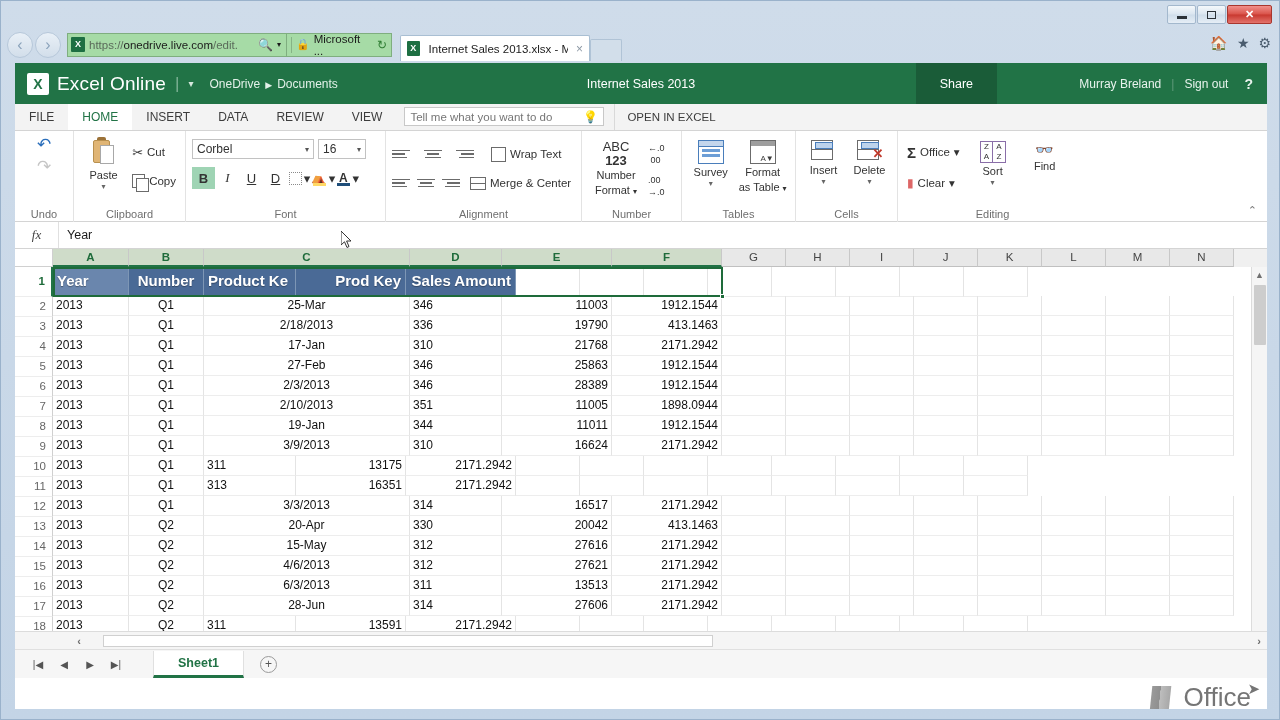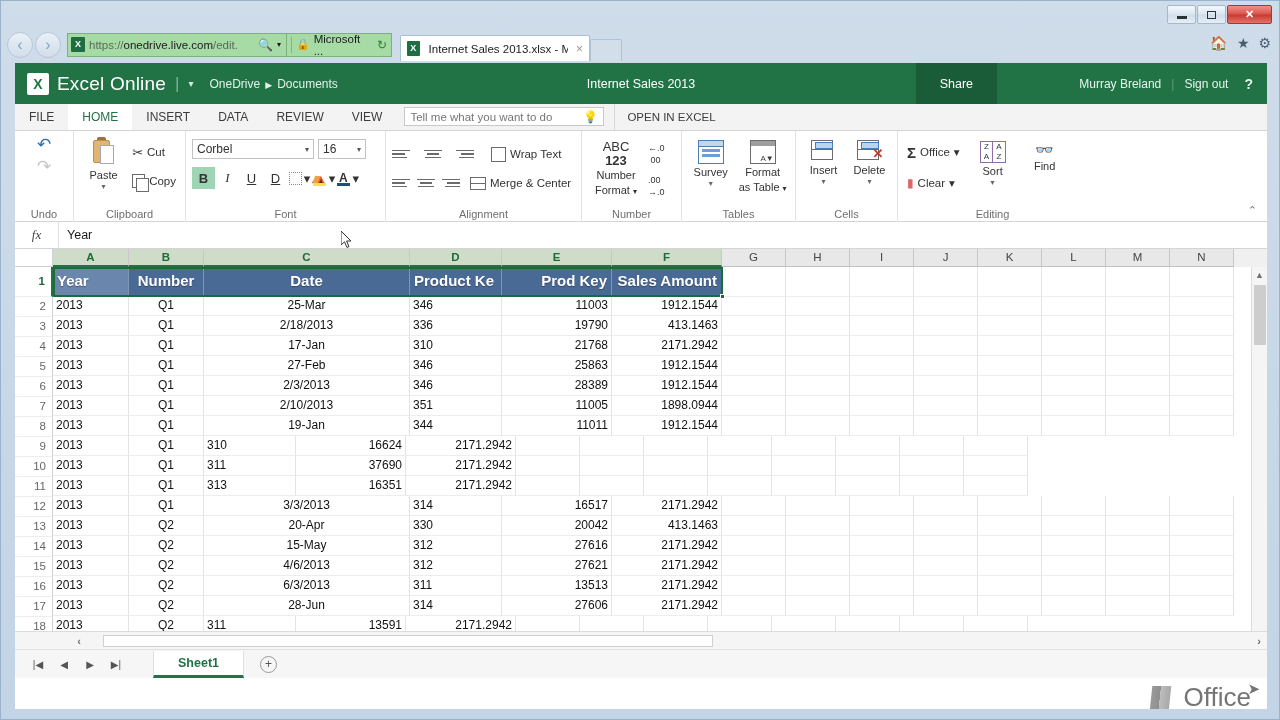--- a/index.html
+++ b/index.html
@@ -773,21 +773,20 @@
             <div class="rowhead">14</div>
             <div class="rowhead">15</div>
             <div class="rowhead">16</div>
             <div class="rowhead">17</div>
             <div class="rowhead">18</div>
           </div>
         <div id="cells-area">
             <div class="hdr-row">
               <div class="hdr-cell l active" style="width: 76px; text-align: left;">Year</div>
               <div class="hdr-cell c" style="width: 75px; text-align: center;">Number</div>
-              <div class="hdr-cell c" style="width: 206px; text-align: center;">Date</div>
               <div class="hdr-cell l" style="width: 92px; text-align: left;">Product Ke</div>
               <div class="hdr-cell r" style="width: 110px; text-align: right;">Prod Key</div>
               <div class="hdr-cell r" style="width: 110px; text-align: right;">Sales Amount</div>
               <div class="gcell" style="width: 64px; height: 30px;"></div>
               <div class="gcell" style="width: 64px; height: 30px;"></div>
               <div class="gcell" style="width: 64px; height: 30px;"></div>
               <div class="gcell" style="width: 64px; height: 30px;"></div>
               <div class="gcell" style="width: 64px; height: 30px;"></div>
               <div class="gcell" style="width: 64px; height: 30px;"></div>
               <div class="gcell" style="width: 64px; height: 30px;"></div>
@@ -901,37 +900,38 @@
               <div class="gcell l" style="width: 64px;"></div>
               <div class="gcell l" style="width: 64px;"></div>
               <div class="gcell l" style="width: 64px;"></div>
               <div class="gcell l" style="width: 64px;"></div>
               <div class="gcell l" style="width: 64px;"></div>
               <div class="gcell l" style="width: 64px;"></div>
             </div>
             <div class="grid-row">
               <div class="gcell l" style="width: 76px;">2013</div>
               <div class="gcell c" style="width: 75px;">Q1</div>
+              <div class="gcell c" style="width: 206px;">3/9/2013</div>
               <div class="gcell l" style="width: 92px;">310</div>
               <div class="gcell r" style="width: 110px;">16624</div>
               <div class="gcell r" style="width: 110px;">2171.2942</div>
               <div class="gcell l" style="width: 64px;"></div>
               <div class="gcell l" style="width: 64px;"></div>
               <div class="gcell l" style="width: 64px;"></div>
               <div class="gcell l" style="width: 64px;"></div>
               <div class="gcell l" style="width: 64px;"></div>
               <div class="gcell l" style="width: 64px;"></div>
               <div class="gcell l" style="width: 64px;"></div>
               <div class="gcell l" style="width: 64px;"></div>
             </div>
             <div class="grid-row">
               <div class="gcell l" style="width: 76px;">2013</div>
               <div class="gcell c" style="width: 75px;">Q1</div>
               <div class="gcell l" style="width: 92px;">311</div>
-              <div class="gcell r" style="width: 110px;">37690</div>
+              <div class="gcell r" style="width: 110px;">13175</div>
               <div class="gcell r" style="width: 110px;">2171.2942</div>
               <div class="gcell l" style="width: 64px;"></div>
               <div class="gcell l" style="width: 64px;"></div>
               <div class="gcell l" style="width: 64px;"></div>
               <div class="gcell l" style="width: 64px;"></div>
               <div class="gcell l" style="width: 64px;"></div>
               <div class="gcell l" style="width: 64px;"></div>
               <div class="gcell l" style="width: 64px;"></div>
               <div class="gcell l" style="width: 64px;"></div>
             </div>

